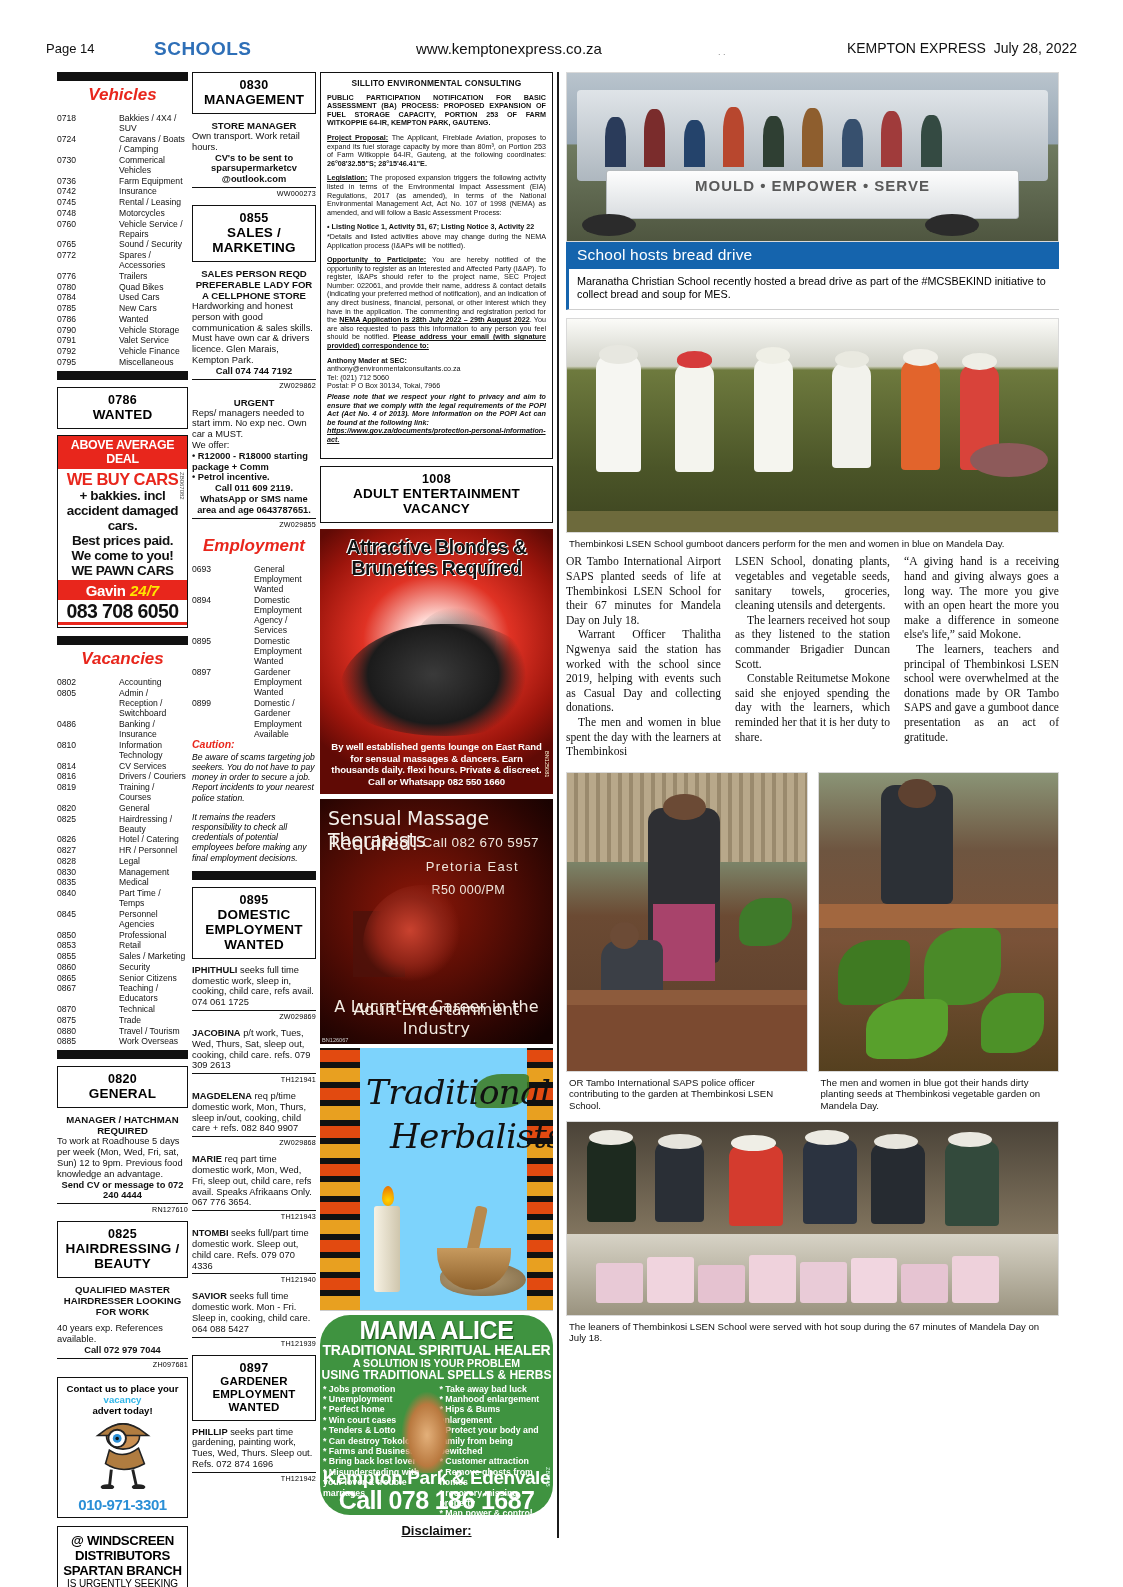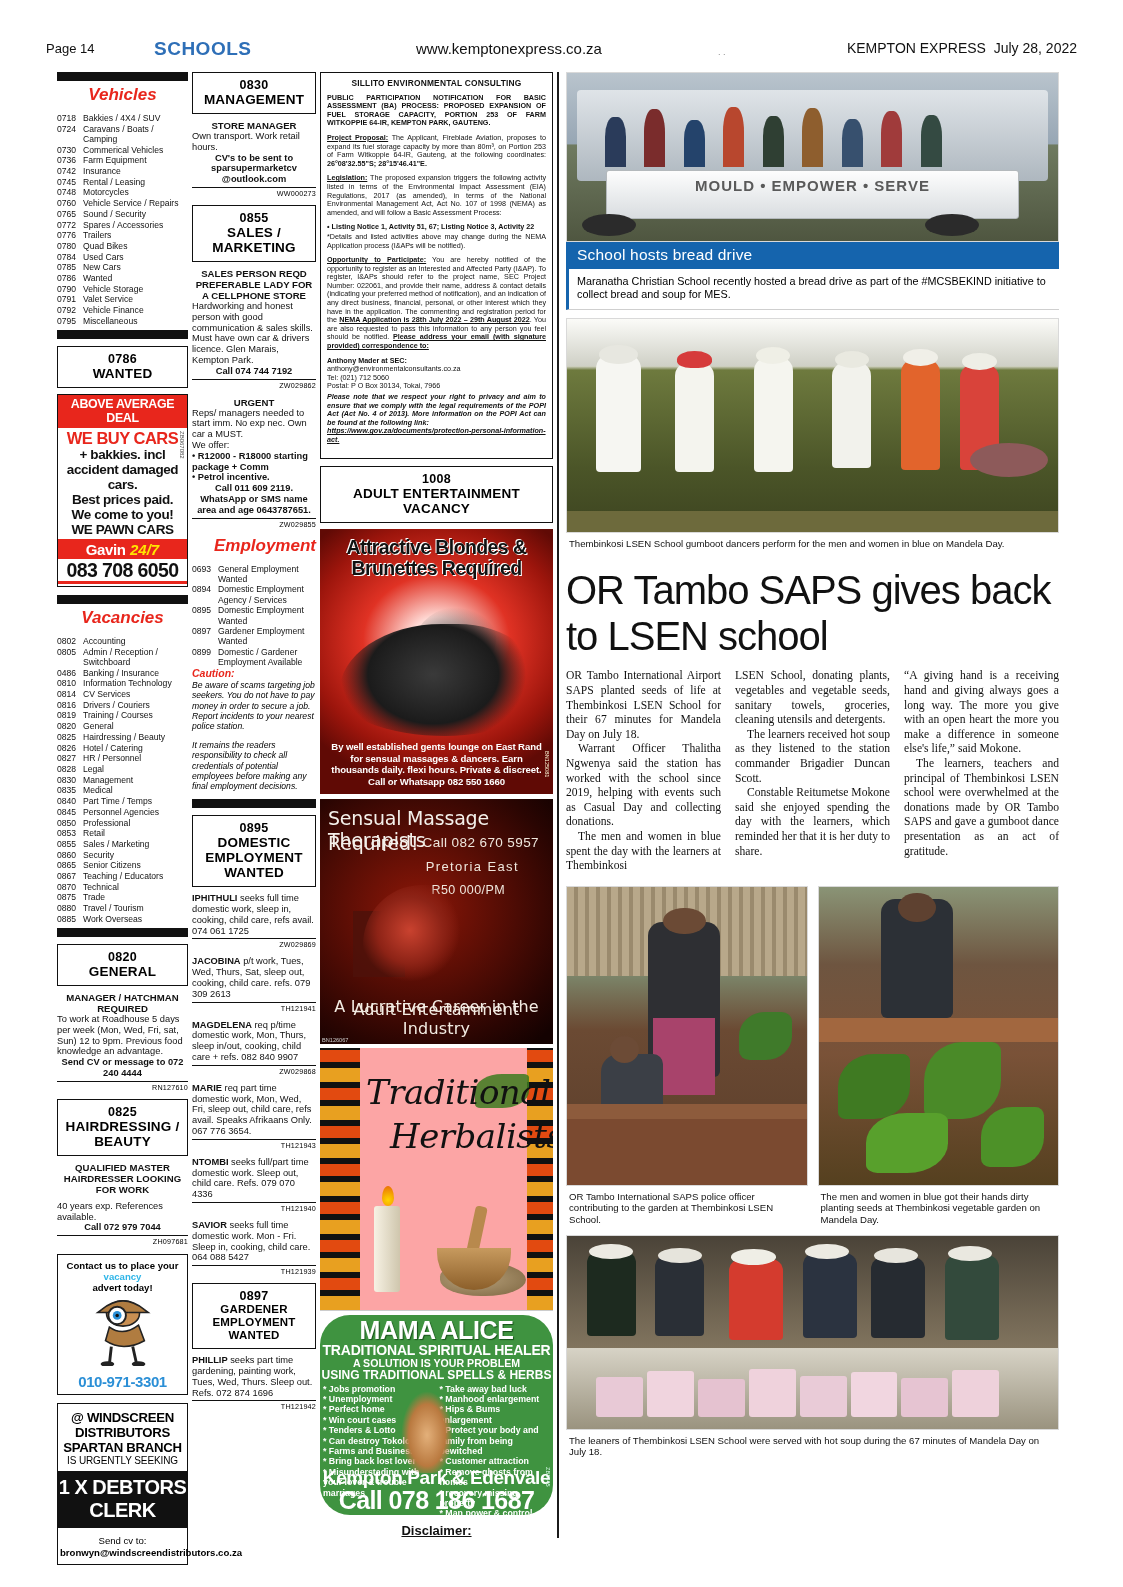--- a/index.html
+++ b/index.html
@@ -19,21 +19,21 @@
   .col1{left:57px;top:72px;width:131px;}
   .col2{left:192px;top:72px;width:124px;}
   .col3{left:320px;top:72px;width:233px;}
   .vrule{position:absolute;left:557px;top:72px;width:2px;height:1466px;background:#1b1b1b;}
 
   
   .cat{position:relative;margin-bottom:5px;}
   .cat .bar{height:9px;background:#111;}
   .cat .ttl{font-style:italic;font-weight:bold;color:#e8261c;font-size:17px;text-align:center;padding:4px 0 3px;}
   .catlist{font-size:8.6px;line-height:10.2px;color:#111;}
-  .catlist .row{display:flex;margin-bottom:.5px;}
+  .catlist .row{display:flex;margin-bottom:.5px;gap:36px;}
   .catlist .code{width:26px;flex:none;}
   .catlist .nm{flex:1;}
 
   
   .codebox{border:1.6px solid #111;text-align:center;padding:5px 2px 6px;margin:7px 0 6px;}
   .codebox .c{font-size:12.5px;font-weight:bold;letter-spacing:.3px;line-height:14px;}
   .codebox .t{font-size:13.5px;font-weight:bold;line-height:15px;letter-spacing:.2px;}
   .codebox.small .t{font-size:11.5px;line-height:13px;}
 
   .ad{font-size:9.3px;line-height:10.8px;color:#111;margin-bottom:2px;}
@@ -100,21 +100,21 @@
   .adult2 .r3{position:absolute;right:48px;top:84px;color:#efe7dd;font-size:12.5px;letter-spacing:.4px;}
   .adult2 .lady{position:absolute;left:18%;top:86px;width:52%;height:100px;
     background:radial-gradient(ellipse 52% 64% at 40% 44%, #c9422f 0%, #8d2316 52%, rgba(60,8,4,0) 80%);
     border-radius:48% 50% 40% 52%/60% 48% 50% 40%;transform:rotate(-6deg);}
   .adult2 .chair{position:absolute;left:14%;top:112px;width:52px;height:66px;background:#4e120a;opacity:.85;}
   .adult2 .b1{position:absolute;left:0;right:0;bottom:28px;text-align:center;color:#f3ece3;font-size:16px;letter-spacing:.2px;font-family:"DejaVu Sans",sans-serif;}
   .adult2 .b2{position:absolute;left:0;right:0;bottom:6px;text-align:center;color:#f3ece3;font-size:16px;letter-spacing:.2px;font-family:"DejaVu Sans",sans-serif;}
   .adult2 .vc{position:absolute;left:2px;bottom:1px;font-size:5.6px;color:#ccc;}
 
   
-  .herb{position:relative;height:262px;margin-top:4px;background:#fca5a5;overflow:hidden;border-bottom:1px solid #ccc;}
+  .herb{position:relative;height:262px;margin-top:4px;background:#7dd3fc;overflow:hidden;border-bottom:1px solid #ccc;}
   .herb .strip{position:absolute;left:0;top:0;bottom:0;width:40px;background:
     repeating-linear-gradient(0deg,#e8a020 0 14px,#111 14px 20px,#e24a10 20px 32px,#111 32px 38px);}
   .herb .stripr{position:absolute;right:0;top:0;bottom:0;width:26px;background:
     repeating-linear-gradient(0deg,#e8a020 0 14px,#111 14px 20px,#e24a10 20px 32px,#111 32px 38px);}
   .herb .h1{position:absolute;left:46px;top:24px;font-family:"DejaVu Serif",serif;font-style:italic;font-size:34px;color:#111;letter-spacing:-.5px;}
   .herb .h2{position:absolute;left:70px;top:68px;font-family:"DejaVu Serif",serif;font-style:italic;font-size:34px;color:#111;letter-spacing:-.5px;}
   .herb .candle{position:absolute;left:54px;bottom:18px;width:26px;height:86px;background:linear-gradient(90deg,#f7f2e4,#cfc6ad);border-radius:3px;}
   .herb .flame{position:absolute;left:62px;bottom:104px;width:12px;height:20px;background:radial-gradient(circle at 50% 70%,#ffd400,#e86a05);border-radius:50% 50% 50% 50%/60% 60% 40% 40%;}
   .herb .bowl{position:absolute;right:42px;bottom:20px;width:74px;height:42px;background:linear-gradient(180deg,#c79a5e,#8c5f2a);border-radius:0 0 40px 40px;}
   .herb .pestle{position:absolute;right:70px;bottom:56px;width:12px;height:48px;background:#b8894d;transform:rotate(12deg);border-radius:4px;}
@@ -483,21 +483,21 @@
       <p>Reps/ managers needed to start imm. No exp nec. Own car a MUST.</p>
       <p>We offer:</p>
       <p class="lead">• R12000 - R18000 starting package + Comm</p>
       <p class="lead">• Petrol incentive.</p>
       <span class="cta">Call 011 609 2119.</span>
       <span class="cta">WhatsApp or SMS name area and age 0643787651.</span>
     </div>
     <div class="ref">ZW029855</div>
 
     <div class="cat">
-      <div class="ttl" style="padding-top:0;text-align:right;">Employment</div>
+      <div class="ttl" style="padding-top:0;">Employment</div>
     </div>
     <div class="catlist" id="emp-list">
         <div class="row">
           <span class="code">0693</span>
           <span class="nm">General Employment Wanted</span>
         </div>
         <div class="row">
           <span class="code">0894</span>
           <span class="nm">Domestic Employment Agency / Services</span>
         </div>
@@ -703,21 +703,20 @@
       <div style="position:absolute;left:54.5%;top:15%;width:7%;height:8%;background:#e9e9e0;border-radius:50%;"></div>
       <div style="position:absolute;left:68%;top:19%;width:8%;height:52%;background:#e2642c;border-radius:14px 14px 4px 4px;"></div>
       <div style="position:absolute;left:68.5%;top:14%;width:7%;height:8%;background:#f0efe8;border-radius:50%;"></div>
       <div style="position:absolute;left:80%;top:21%;width:8%;height:50%;background:#d9433a;border-radius:14px 14px 4px 4px;"></div>
       <div style="position:absolute;left:80.5%;top:16%;width:7%;height:8%;background:#eeeee6;border-radius:50%;"></div>
       <div style="position:absolute;right:2%;top:58%;width:16%;height:16%;background:#8d5a5a;border-radius:50%;"></div>
       <div style="position:absolute;left:0;right:0;bottom:0;height:10%;background:#6d6a3c;"></div>
     </div>
     <div class="pcap">Thembinkosi LSEN School gumboot dancers perform for the men and women in blue on Mandela Day.</div>
 
-    <div class="headline">OR Tambo SAPS gives back to LSEN school</div>
 
     <div class="story">
       <div class="c" id="story1">
           <p class="first">OR Tambo International Airport SAPS planted seeds of life at Thembinkosi LSEN School for their 67 minutes for Mandela Day on July 18.</p>
           <p class="">Warrant Officer Thalitha Ngwenya said the station has worked with the school since 2019, helping with events such as Casual Day and collecting donations.</p>
           <p class="">The men and women in blue spent the day with the learners at Thembinkosi</p>
         </div>
       <div class="c" id="story2">
           <p class="first">LSEN School, donating plants, vegetables and vegetable seeds, sanitary towels, groceries, cleaning utensils and detergents.</p>
           <p class="">The learners received hot soup as they listened to the station commander Brigadier Duncan Scott.</p>

